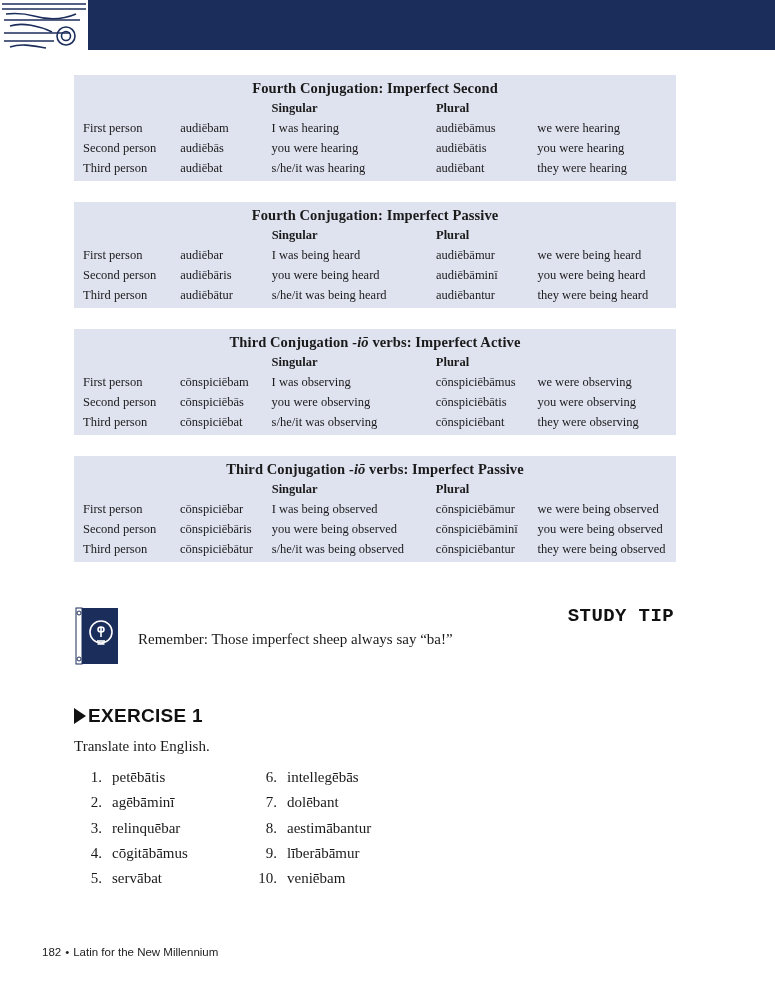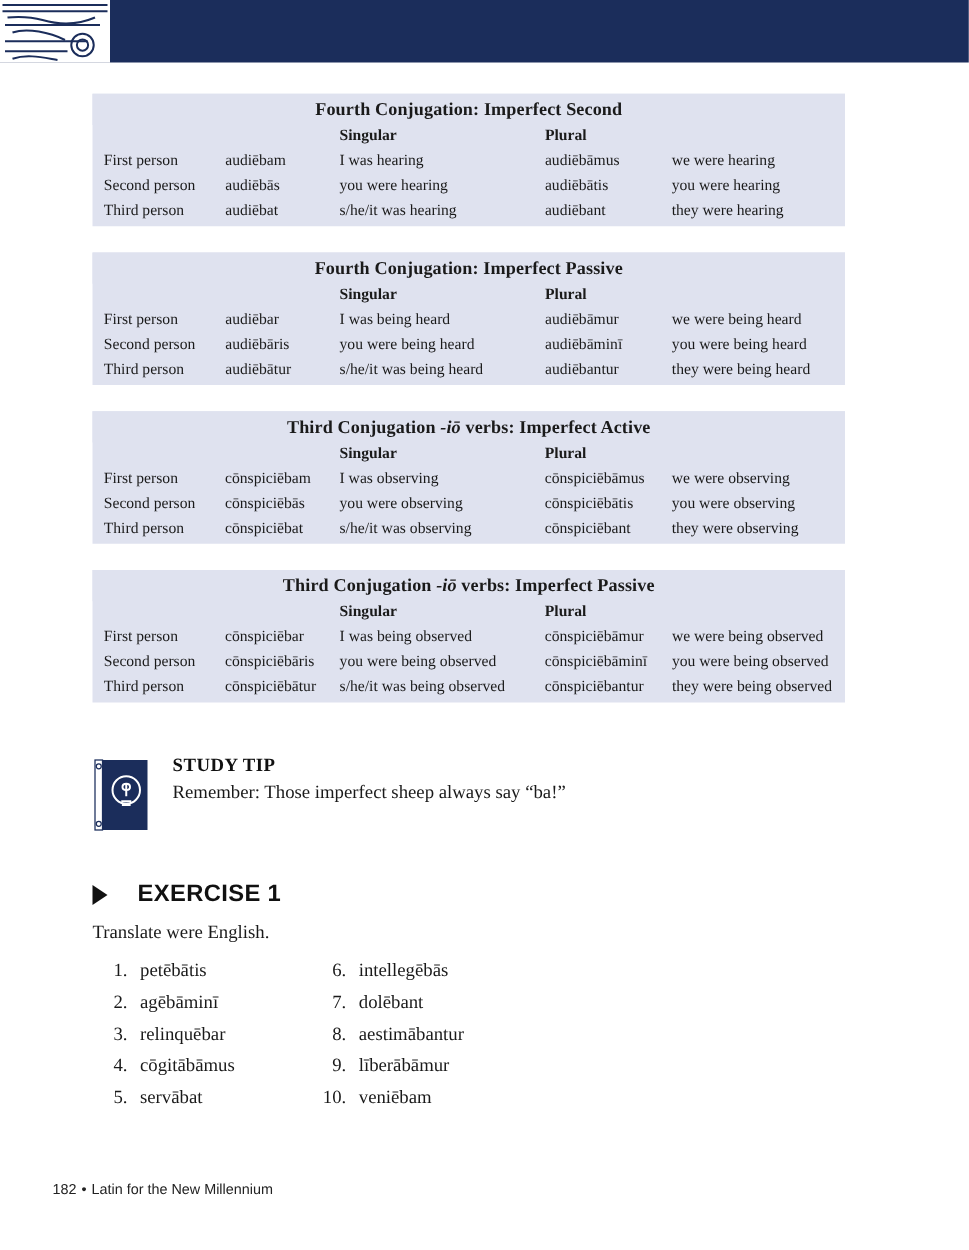--- a/index.html
+++ b/index.html
@@ -87,45 +87,46 @@
   .tip-icon {
     position: absolute;
     left: 0; top: 0;
     width: 52px;
     height: 62px;
   }
   .tip-body {
     margin-left: 64px;
   }
   .tip-title {
-    font-family: Liberation Serif, serif;
+    font-family: Liberation Mono, monospace;
     font-weight: bold;
-    font-size: 15px;
+    font-size: 19px;
     letter-spacing: .4px;
     color: #111;
     margin: 0 0 4px 0;
+    text-align: right;
   }
   .tip-text {
     font-size: 15px;
     margin: 0;
   }
 
   
   .exercise-head {
     position: absolute;
     left: 74px;
     top: 655px;
     font-family: "Liberation Sans", sans-serif;
     font-weight: bold;
     font-size: 19px;
     letter-spacing: .3px;
     color: #111;
     display: flex;
     align-items: center;
-    gap: 24px;
+    gap: 2px;
   }
   .tri {
     width: 0; height: 0;
     border-top: 8px solid transparent;
     border-bottom: 8px solid transparent;
     border-left: 12px solid #111;
     display: inline-block;
   }
   .exercise-instr {
     position: absolute;
@@ -354,21 +355,21 @@
     <div class="tip-body">
       <p class="tip-title">STUDY TIP</p>
       <p class="tip-text">Remember: Those imperfect sheep always say “ba!”</p>
     </div>
   </div>
 
   <div class="exercise-head">
     <span class="tri"></span>
     <span>EXERCISE 1</span>
   </div>
-  <div class="exercise-instr">Translate were English.</div>
+  <div class="exercise-instr">Translate into English.</div>
 
   <div class="ex-list">
     <div class="ex-col left">
       <div class="ex-item">
         <span class="ex-num">1.</span>
         <span>petēbātis</span>
       </div>
       <div class="ex-item">
         <span class="ex-num">2.</span>
         <span>agēbāminī</span>

